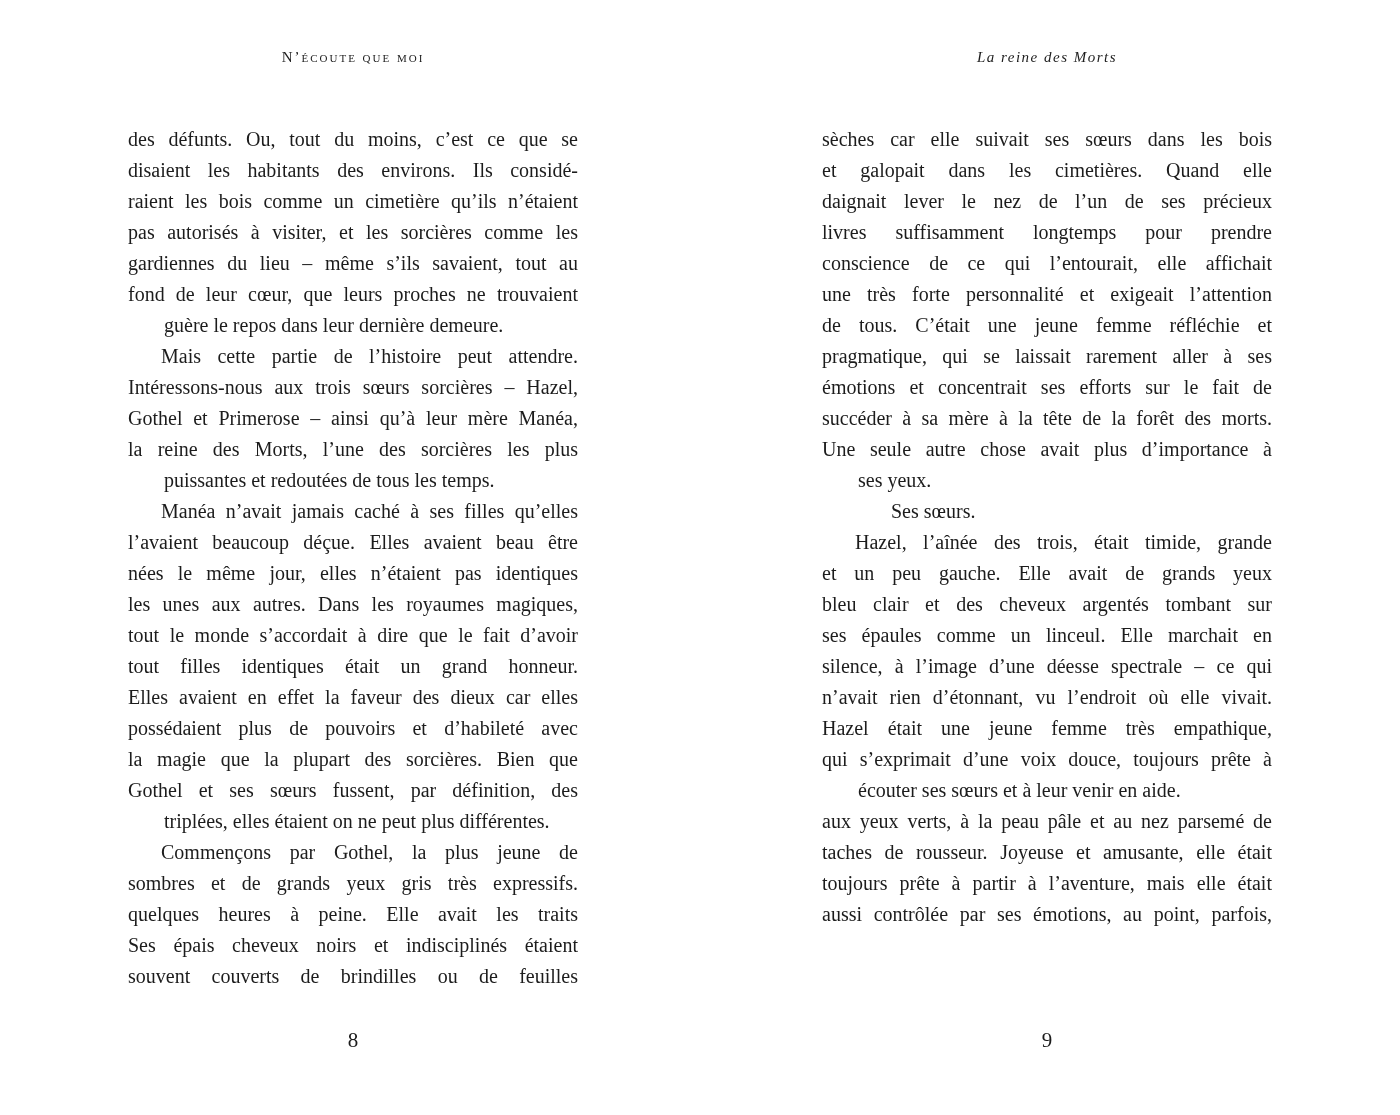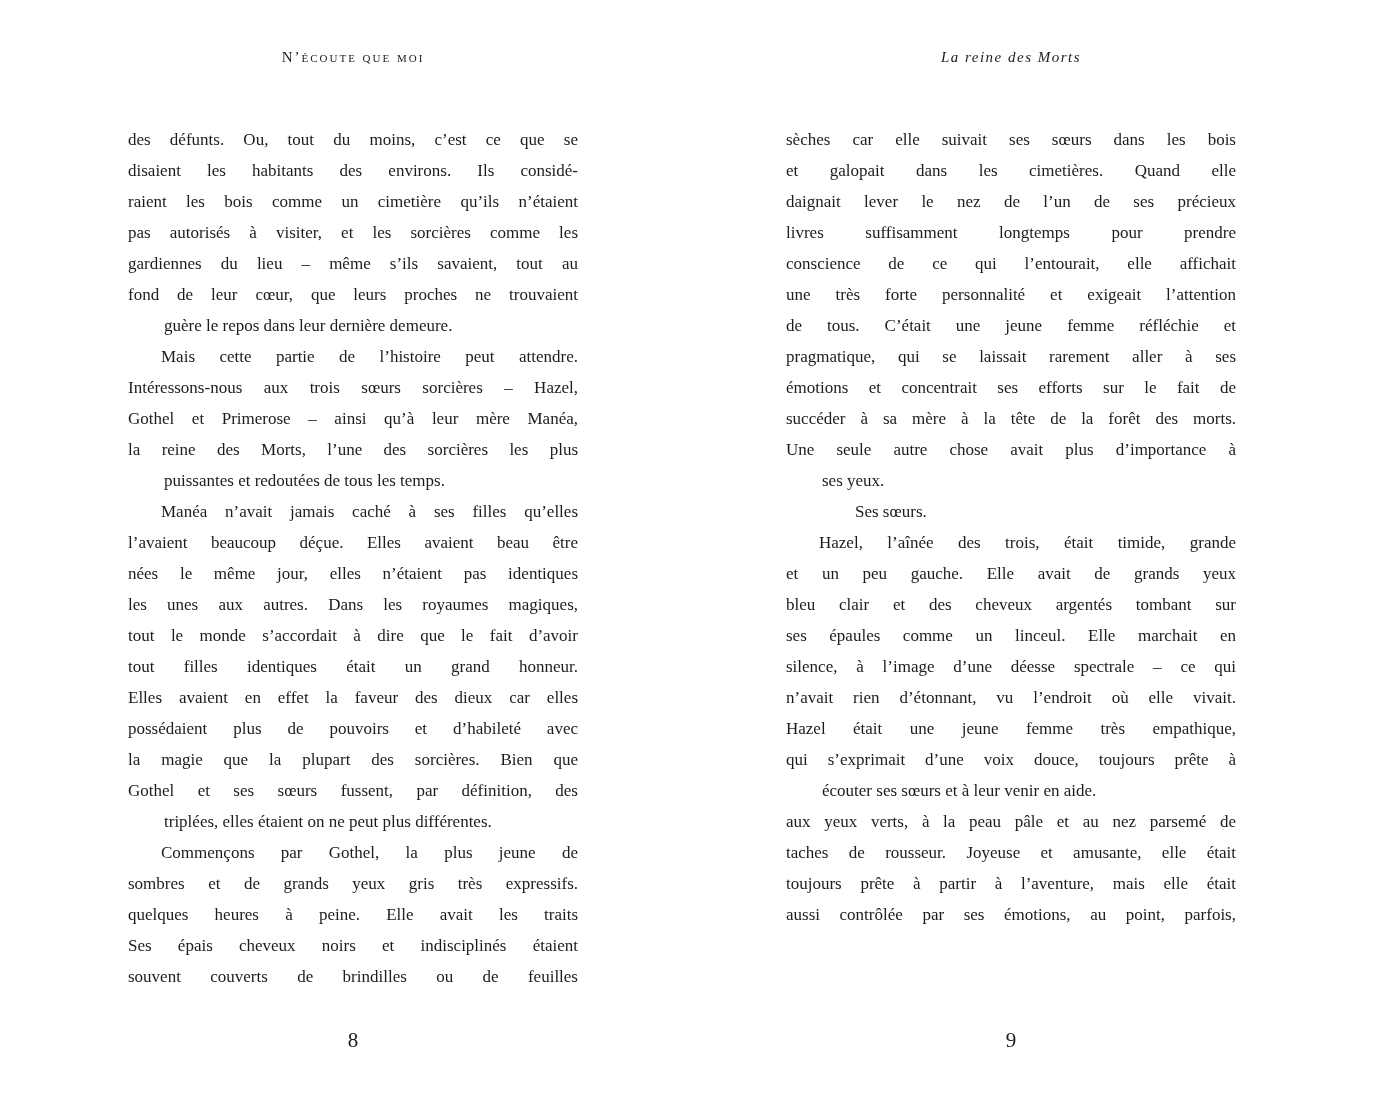--- a/index.html
+++ b/index.html
@@ -15,21 +15,21 @@
       font-family: "Liberation Serif", "DejaVu Serif", serif;
       color: #1c1c1c;
     }
     .page {
       position: absolute;
       top: 0;
       width: 450px;
       height: 1115px;
     }
     .page-left { left: 128px; }
-    .page-right { left: 786px; }
+    .page-right { left: 822px; }
 
     .running-head {
       position: absolute;
       top: 43px;
       left: 0;
       width: 450px;
       text-align: center;
       font-size: 15px;
       line-height: 28px;
       letter-spacing: 1.2px;
@@ -46,21 +46,21 @@
     .text-block {
       position: absolute;
       top: 124px;
       left: 0;
       width: 450px;
     }
     .line {
       display: block;
       height: 31px;
       line-height: 31px;
-      font-size: 17px;
+      font-size: 20px;
       white-space: nowrap;
       text-align: justify;
       text-align-last: justify;
       overflow: visible;
     }
     .line.last {
       text-align: left;
       text-align-last: left;
       margin-left: 36px;
     }

